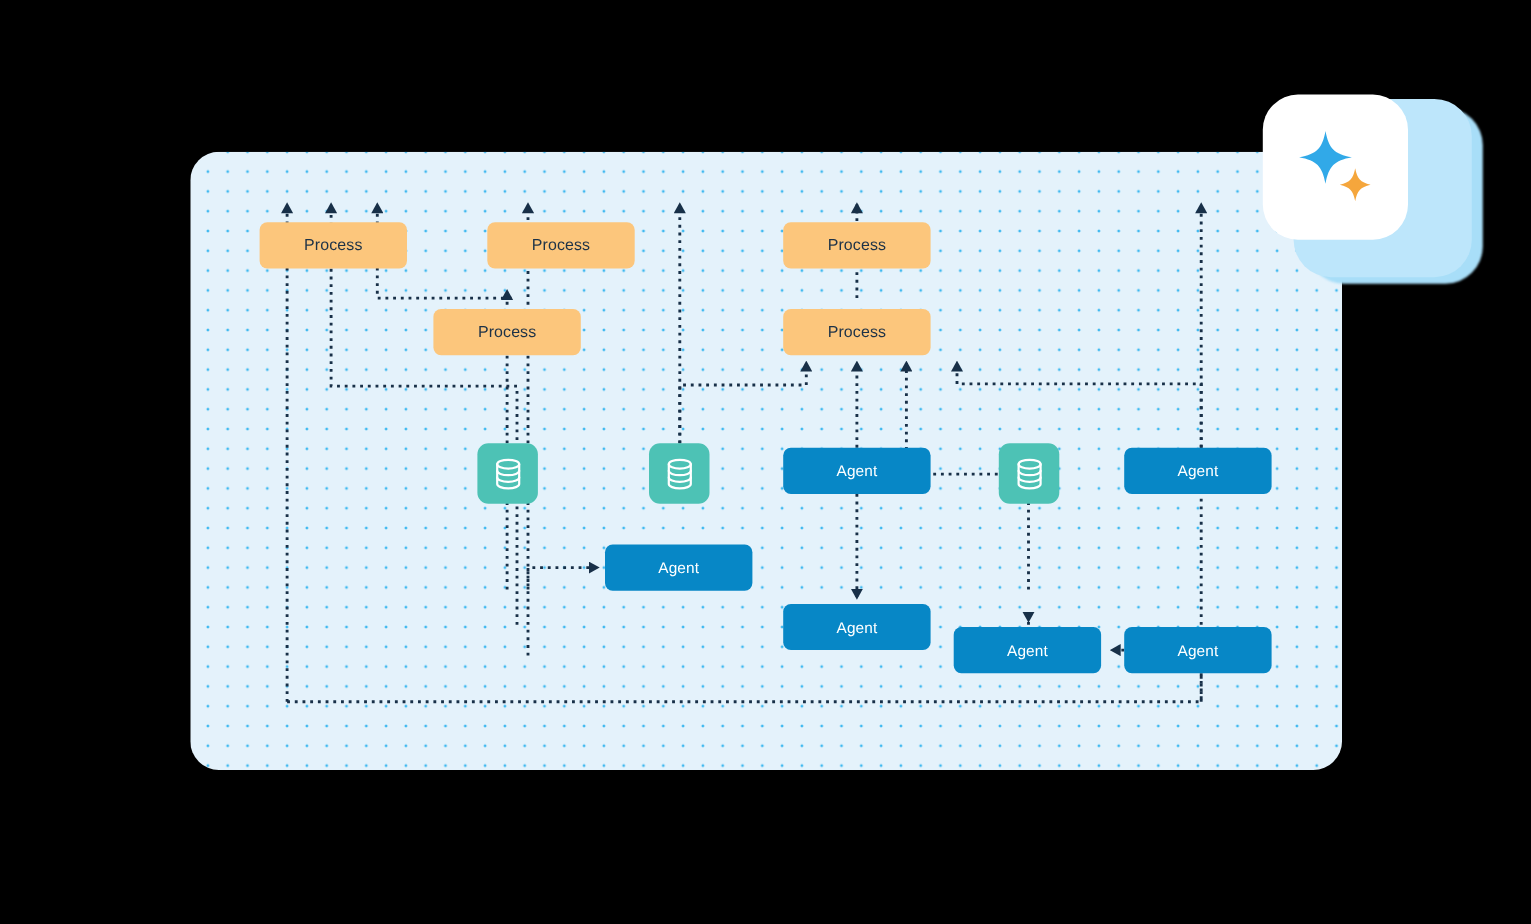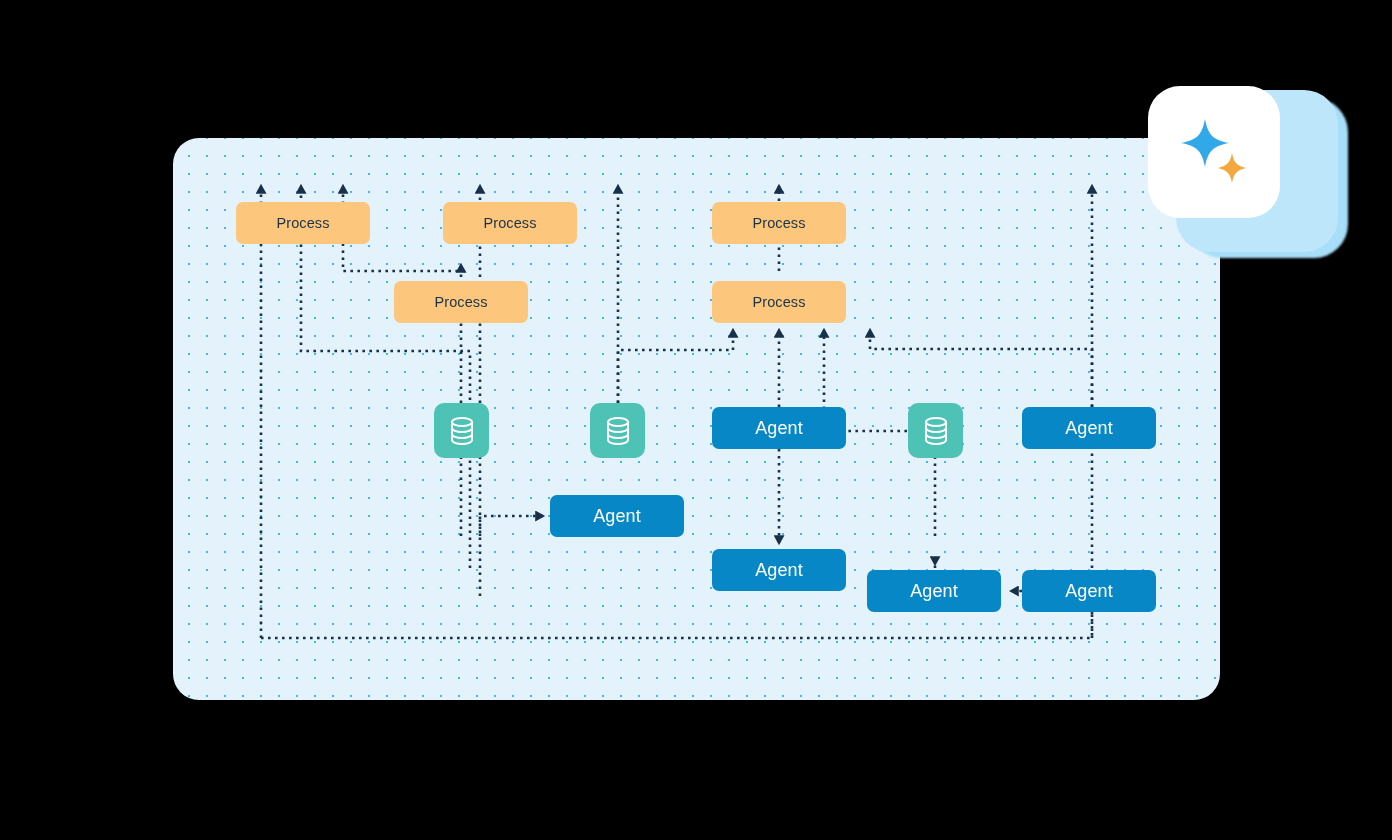--- a/index.html
+++ b/index.html
@@ -68,21 +68,21 @@
     border-radius: 7px;
     color: #1d3247;
     font-size: 14.5px;
     letter-spacing: 0.1px;
     height: 42px;
   }
   .node-agent {
     background: #0787c6;
     border-radius: 7px;
     color: #ffffff;
-    font-size: 18px;
+    font-size: 14px;
     letter-spacing: 0.1px;
     height: 42px;
   }
   .node-db {
     background: #4dc2b5;
     border-radius: 10px;
     width: 55px;
     height: 55px;
   }
   .db-glyph { width: 26px; height: 30px; display: block; }

